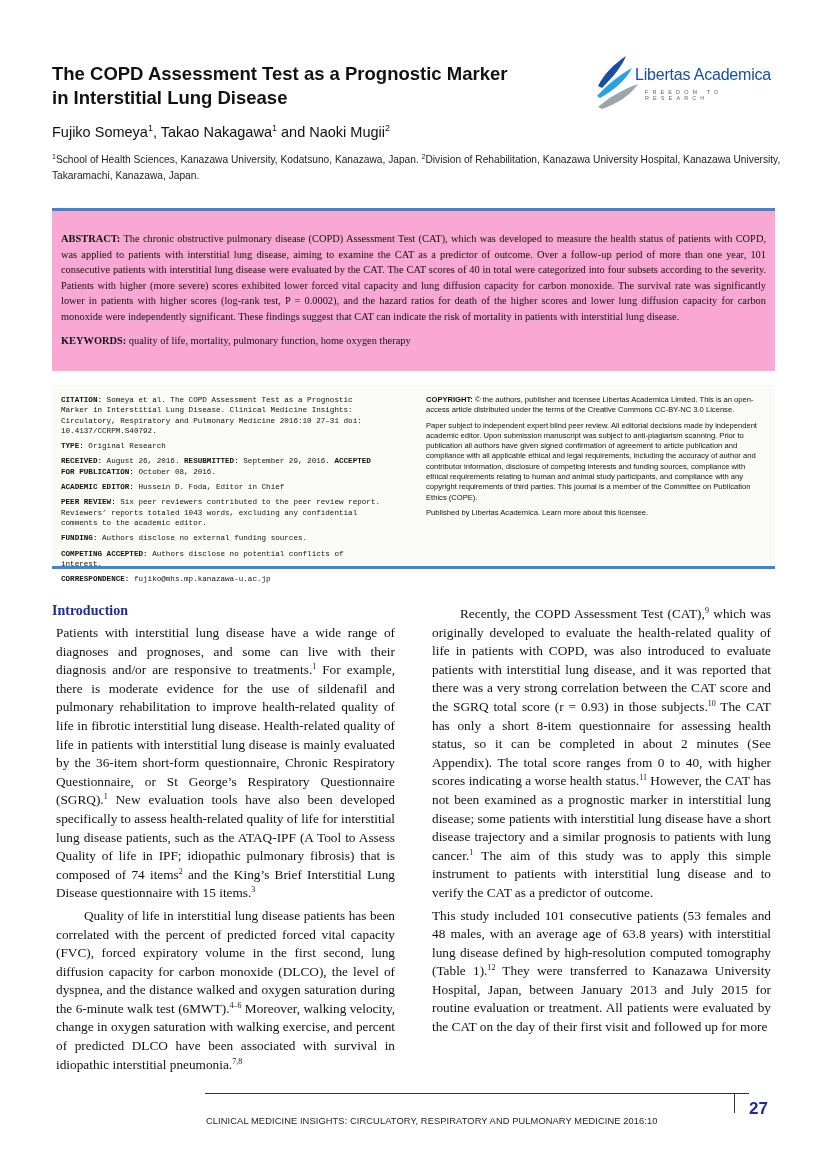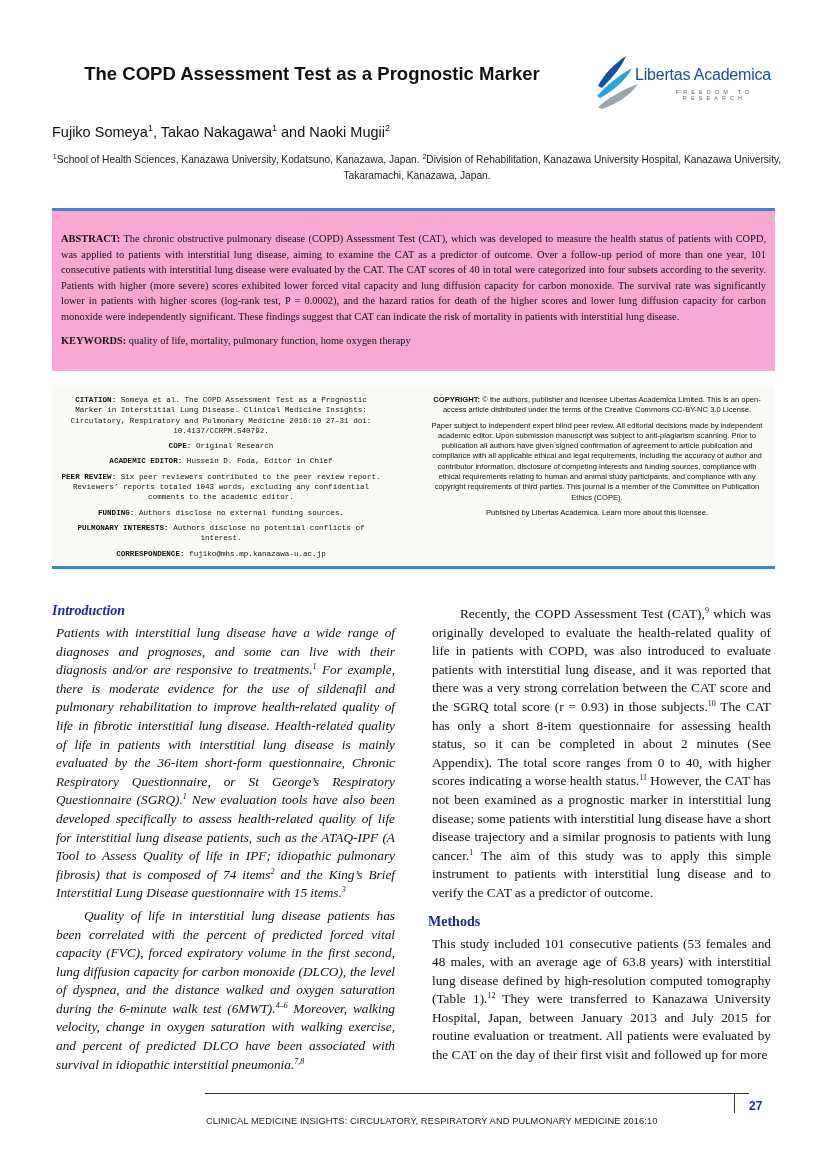--- a/index.html
+++ b/index.html
@@ -1,17 +1,17 @@
 <!DOCTYPE html>
 <html><head>
 <meta charset="utf-8">
 <style>
   html, body { margin: 0; padding: 0; background: #ffffff; }
   body { width: 827px; height: 1169px; position: relative; overflow: hidden; color: #111; }
-  .sans { font-family: "Liberation Sans", "DejaVu Sans", sans-serif; text-align: center; }
+  .sans { font-family: "Liberation Sans", "DejaVu Sans", sans-serif; }
   .serif { font-family: "Liberation Serif", "DejaVu Serif", serif; }
 
   .title { position: absolute; left: 52px; top: 62px; width: 520px; font-size: 18.5px; font-weight: bold; line-height: 24px; }
   .authors { position: absolute; left: 52px; top: 123px; font-size: 14.5px; }
   .authors sup { font-size: 9px; }
   .affil { position: absolute; left: 52px; top: 149px; width: 730px; font-size: 10.2px; line-height: 15.5px; color: #222; }
   .affil sup { font-size: 7px; }
 
   .logo { position: absolute; left: 594px; top: 52px; width: 190px; height: 58px; }
   .logo-text { position: absolute; left: 41px; top: 14px; font-size: 16px; color: #1a4ea1; letter-spacing: -0.2px; }
@@ -25,38 +25,39 @@
 
   .info { position: absolute; left: 52px; top: 385px; width: 723px; height: 180px; background: #fafaf6; }
   .info-col { position: absolute; top: 10px; font-size: 7.6px; line-height: 10.3px; color: #111; }
   .info-col.left { left: 9px; width: 320px; font-family: Liberation Mono, monospace; }
   .info-col.right { left: 374px; width: 342px; }
   .info-col p { margin: 0 0 5px 0; }
   .info-col b { font-weight: bold; }
   .rule-info { position: absolute; left: 52px; top: 566px; width: 723px; height: 3px; background: #3a86d0; }
 
   .col { position: absolute; top: 601px; width: 347px; font-size: 13.3px; line-height: 18.6px; text-align: justify; }
-  .col.left { left: 52px; font-style: italic; }
+  .col.left { left: 52px; }
   .col.right { left: 428px; }
   .col h2 { margin: 0; font-size: 14px; line-height: 19px; color: #1c2b9c; font-weight: bold; }
   .col p { margin: 4px; }
   .col .ind { text-indent: 28px; }
   .col sup { font-size: 8px; line-height: 0; }
   .col .sec { margin-top: 9px; }
 
   .footer-rule { position: absolute; left: 205px; top: 1093px; width: 544px; height: 1px; background: #333; }
   .footer-tick { position: absolute; left: 734px; top: 1093px; width: 1px; height: 20px; background: #333; }
   .footer-text { position: absolute; left: 206px; top: 1116px; font-size: 9.3px; color: #222; letter-spacing: 0.1px; }
-  .footer-page { position: absolute; left: 749px; top: 1099px; font-size: 12px; font-weight: bold; color: #1c2b9c; }
+  .footer-page { position: absolute; left: 749px; top: 1099px; font-size: 17px; font-weight: bold; color: #1c2b9c; }
 </style>
 </head>
 <body>
 
 <div class="title sans">
   <div>The COPD Assessment Test as a Prognostic Marker</div>
+  <div>in Interstitial Lung Disease</div>
 </div>
 
 <div class="authors sans">
   <span>Fujiko Someya</span><sup>1</sup><span>, </span><span>Takao Nakagawa</span><sup>1</sup><span> and </span><span>Naoki Mugii</span><sup>2</sup>
 </div>
 
 <div class="affil sans">
   <sup>1</sup><span>School of Health Sciences, Kanazawa University, Kodatsuno, Kanazawa, Japan. </span><sup>2</sup><span>Division of Rehabilitation, Kanazawa University Hospital, Kanazawa University, Takaramachi, Kanazawa, Japan.</span>
 </div>
 
@@ -72,43 +73,43 @@
 
 <div class="rule-top"></div>
 <div class="abstract serif">
   <p><b>ABSTRACT:</b><span> The chronic obstructive pulmonary disease (COPD) Assessment Test (CAT), which was developed to measure the health status of patients with COPD, was applied to patients with interstitial lung disease, aiming to examine the CAT as a predictor of outcome. Over a follow-up period of more than one year, 101 consecutive patients with interstitial lung disease were evaluated by the CAT. The CAT scores of 40 in total were categorized into four subsets according to the severity. Patients with higher (more severe) scores exhibited lower forced vital capacity and lung diffusion capacity for carbon monoxide. The survival rate was significantly lower in patients with higher scores (log-rank test, P = 0.0002), and the hazard ratios for death of the higher scores and lower lung diffusion capacity for carbon monoxide were independently significant. These findings suggest that CAT can indicate the risk of mortality in patients with interstitial lung disease.</span></p>
   <p class="kw"><b>KEYWORDS:</b><span> quality of life, mortality, pulmonary function, home oxygen therapy</span></p>
 </div>
 
 <div class="info sans">
   <div class="info-col left">
     <p><b>CITATION:</b><span> Someya et al. The COPD Assessment Test as a Prognostic Marker in Interstitial Lung Disease. Clinical Medicine Insights: Circulatory, Respiratory and Pulmonary Medicine 2016:10 27–31 doi: 10.4137/CCRPM.S40792.</span></p>
-    <p><b>COPE:</b><span> Original Research</span></p>
+    <p><b>TYPE:</b><span> Original Research</span></p>
+    <p><b>RECEIVED:</b><span> August 26, 2016. </span><b>RESUBMITTED:</b><span> September 29, 2016. </span><b>ACCEPTED FOR PUBLICATION:</b><span> October 08, 2016.</span></p>
     <p><b>ACADEMIC EDITOR:</b><span> Hussein D. Foda, Editor in Chief</span></p>
     <p><b>PEER REVIEW:</b><span> Six peer reviewers contributed to the peer review report. Reviewers’ reports totaled 1043 words, excluding any confidential comments to the academic editor.</span></p>
     <p><b>FUNDING:</b><span> Authors disclose no external funding sources.</span></p>
-    <p><b>PULMONARY INTERESTS:</b><span> Authors disclose no potential conflicts of interest.</span></p>
+    <p><b>COMPETING ACCEPTED:</b><span> Authors disclose no potential conflicts of interest.</span></p>
     <p><b>CORRESPONDENCE:</b><span> fujiko@mhs.mp.kanazawa-u.ac.jp</span></p>
   </div>
   <div class="info-col right">
     <p><b>COPYRIGHT:</b><span> © the authors, publisher and licensee Libertas Academica Limited. This is an open-access article distributed under the terms of the Creative Commons CC-BY-NC 3.0 License.</span></p>
     <p>Paper subject to independent expert blind peer review. All editorial decisions made by independent academic editor. Upon submission manuscript was subject to anti-plagiarism scanning. Prior to publication all authors have given signed confirmation of agreement to article publication and compliance with all applicable ethical and legal requirements, including the accuracy of author and contributor information, disclosure of competing interests and funding sources, compliance with ethical requirements relating to human and animal study participants, and compliance with any copyright requirements of third parties. This journal is a member of the Committee on Publication Ethics (COPE).</p>
     <p><span>Published by Libertas Academica. </span><span>Learn more about this licensee.</span></p>
   </div>
 </div>
 <div class="rule-info"></div>
 
 <div class="col left serif">
   <h2>Introduction</h2>
   <p><span>Patients with interstitial lung disease have a wide range of diagnoses and prognoses, and some can live with their diagnosis and/or are responsive to treatments.</span><sup>1</sup><span> For example, there is moderate evidence for the use of sildenafil and pulmonary rehabilitation to improve health-related quality of life in fibrotic interstitial lung disease. Health-related quality of life in patients with interstitial lung disease is mainly evaluated by the 36-item short-form questionnaire, Chronic Respiratory Questionnaire, or St George’s Respiratory Questionnaire (SGRQ).</span><sup>1</sup><span> New evaluation tools have also been developed specifically to assess health-related quality of life for interstitial lung disease patients, such as the ATAQ-IPF (A Tool to Assess Quality of life in IPF; idiopathic pulmonary fibrosis) that is composed of 74 items</span><sup>2</sup><span> and the King’s Brief Interstitial Lung Disease questionnaire with 15 items.</span><sup>3</sup></p>
   <p class="ind"><span>Quality of life in interstitial lung disease patients has been correlated with the percent of predicted forced vital capacity (FVC), forced expiratory volume in the first second, lung diffusion capacity for carbon monoxide (DLCO), the level of dyspnea, and the distance walked and oxygen saturation during the 6-minute walk test (6MWT).</span><sup>4–6</sup><span> Moreover, walking velocity, change in oxygen saturation with walking exercise, and percent of predicted DLCO have been associated with survival in idiopathic interstitial pneumonia.</span><sup>7,8</sup></p>
 </div>
 
 <div class="col right serif">
   <p class="ind"><span>Recently, the COPD Assessment Test (CAT),</span><sup>9</sup><span> which was originally developed to evaluate the health-related quality of life in patients with COPD, was also introduced to evaluate patients with interstitial lung disease, and it was reported that there was a very strong correlation between the CAT score and the SGRQ total score (r = 0.93) in those subjects.</span><sup>10</sup><span> The CAT has only a short 8-item questionnaire for assessing health status, so it can be completed in about 2 minutes (See Appendix). The total score ranges from 0 to 40, with higher scores indicating a worse health status.</span><sup>11</sup><span> However, the CAT has not been examined as a prognostic marker in interstitial lung disease; some patients with interstitial lung disease have a short disease trajectory and a similar prognosis to patients with lung cancer.</span><sup>1</sup><span> The aim of this study was to apply this simple instrument to patients with interstitial lung disease and to verify the CAT as a predictor of outcome.</span></p>
-  <h2 class="sec">Methods</h2>
   <p><span>This study included 101 consecutive patients (53 females and 48 males, with an average age of 63.8 years) with interstitial lung disease defined by high-resolution computed tomography (Table 1).</span><sup>12</sup><span> They were transferred to Kanazawa University Hospital, Japan, between January 2013 and July 2015 for routine evaluation or treatment. All patients were evaluated by the CAT on the day of their first visit and followed up for more</span></p>
 </div>
 
 <div class="footer-rule"></div>
 <div class="footer-tick"></div>
 <div class="footer-text sans">CLINICAL MEDICINE INSIGHTS: CIRCULATORY, RESPIRATORY AND PULMONARY MEDICINE 2016:10</div>
 <div class="footer-page sans">27</div>
 
 </body></html>

